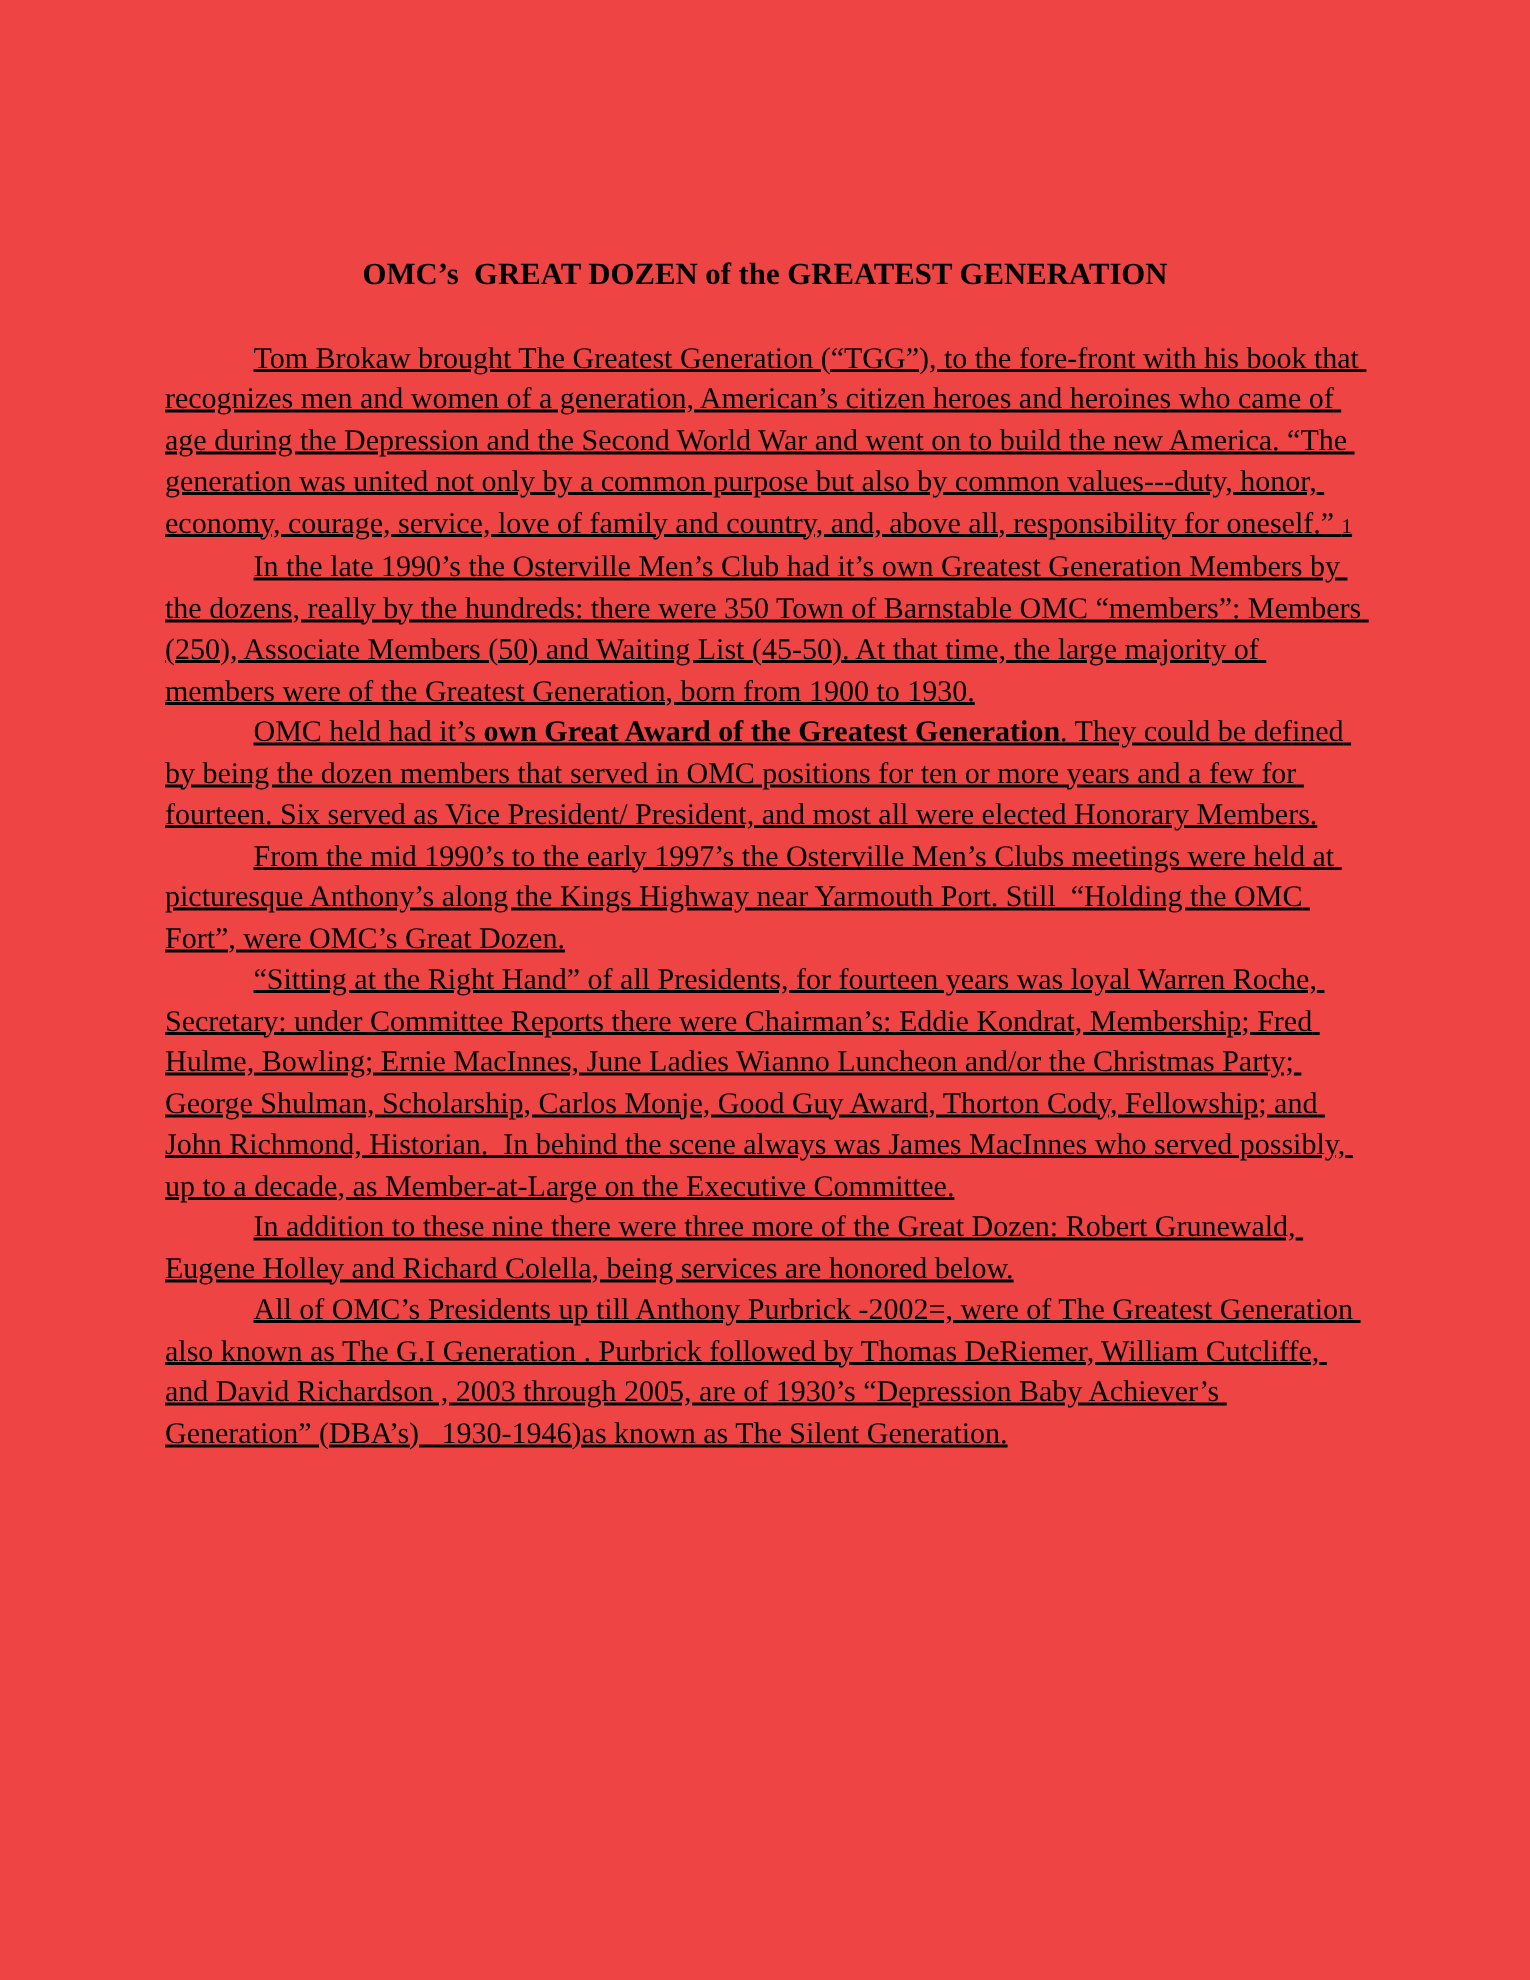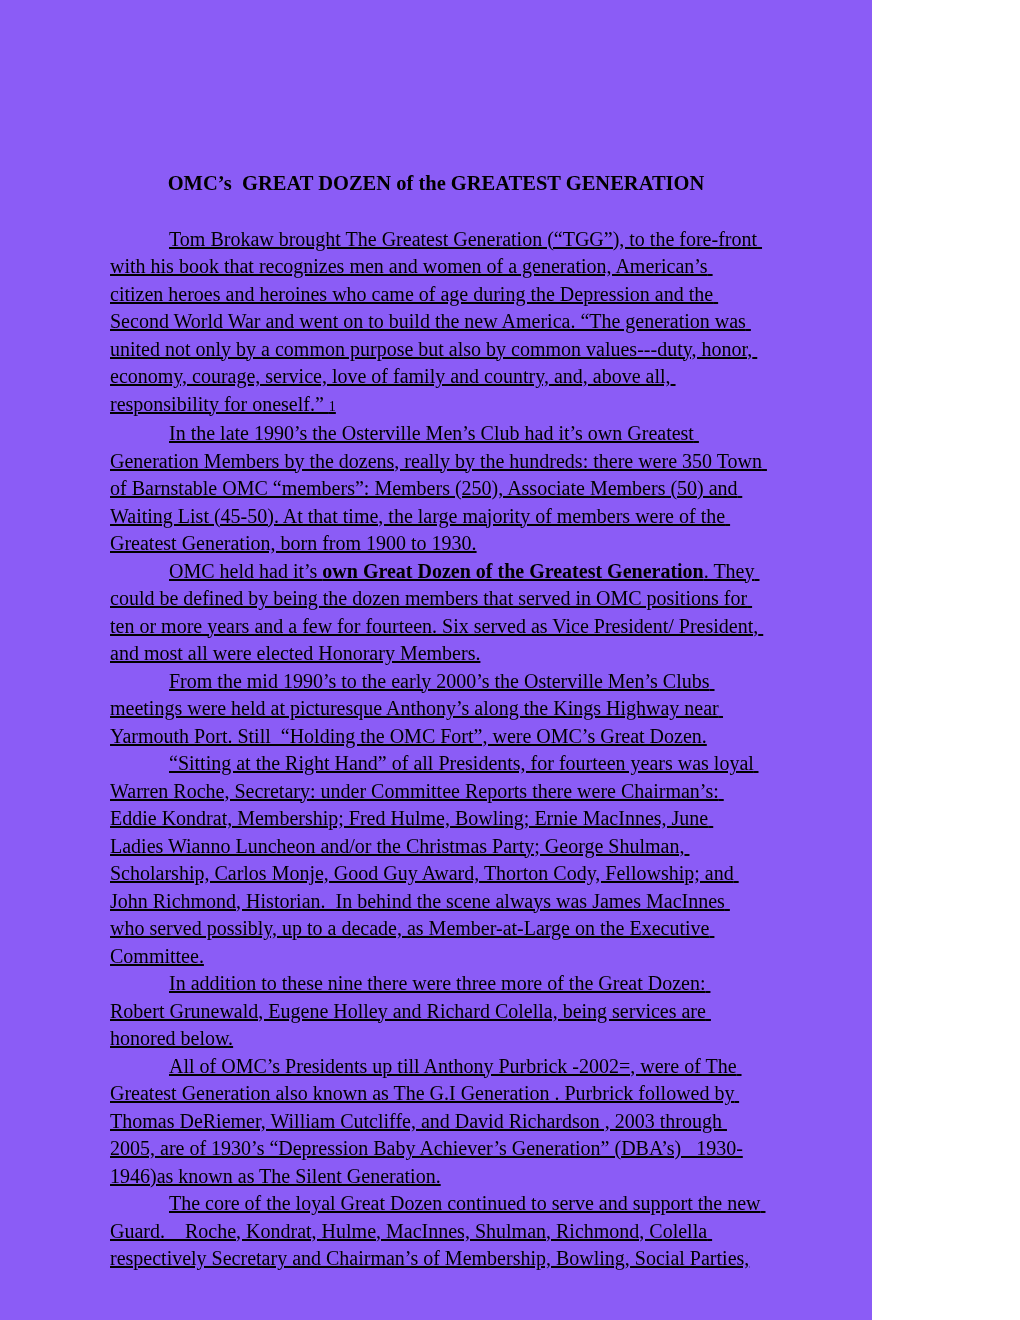--- a/index.html
+++ b/index.html
@@ -3,23 +3,23 @@
 <meta charset="utf-8">
 <style>
   * { box-sizing: border-box; }
   html, body {
     margin: 0;
     padding: 0;
     background: #ffffff;
   }
   .page {
     position: relative;
-    width: 872px;
+    width: 1020px;
     height: 1320px;
-    background: #8b5cf6;
+    background: #ef4444;
     color: #000000;
     font-family: "Liberation Serif", serif;
     font-size: 20px;
     line-height: 27.5px;
     padding: 170px 110px 0 110px;
     overflow: hidden;
   }
   .doc-title {
     font-size: 20.5px;
     font-weight: bold;
@@ -45,25 +45,24 @@
 <body>
 
 <div class="page">
 
   <h1 class="doc-title">OMC’s  GREAT DOZEN of the GREATEST GENERATION</h1>
 
   <p class="para"><span>Tom Brokaw brought The Greatest Generation (“TGG”), to the fore-front with his book that recognizes men and women of a generation, American’s citizen heroes and heroines who came of age during the Depression and the Second World War and went on to build the new America. “The generation was united not only by a common purpose but also by common values---duty, honor, economy, courage, service, love of family and country, and, above all, responsibility for oneself.” </span><span class="footnote-ref">1</span></p>
 
   <p class="para">In the late 1990’s the Osterville Men’s Club had it’s own Greatest Generation Members by the dozens, really by the hundreds: there were 350 Town of Barnstable OMC “members”: Members (250), Associate Members (50) and Waiting List (45-50). At that time, the large majority of members were of the Greatest Generation, born from 1900 to 1930.</p>
 
-  <p class="para"><span>OMC held had it’s </span><span class="bold-segment">own Great Dozen of the Greatest Generation</span><span>. They could be defined by being the dozen members that served in OMC positions for ten or more years and a few for fourteen. Six served as Vice President/ President, and most all were elected Honorary Members.</span></p>
+  <p class="para"><span>OMC held had it’s </span><span class="bold-segment">own Great Award of the Greatest Generation</span><span>. They could be defined by being the dozen members that served in OMC positions for ten or more years and a few for fourteen. Six served as Vice President/ President, and most all were elected Honorary Members.</span></p>
 
-  <p class="para">From the mid 1990’s to the early 2000’s the Osterville Men’s Clubs meetings were held at picturesque Anthony’s along the Kings Highway near Yarmouth Port. Still  “Holding the OMC Fort”, were OMC’s Great Dozen.</p>
+  <p class="para">From the mid 1990’s to the early 1997’s the Osterville Men’s Clubs meetings were held at picturesque Anthony’s along the Kings Highway near Yarmouth Port. Still  “Holding the OMC Fort”, were OMC’s Great Dozen.</p>
 
   <p class="para">“Sitting at the Right Hand” of all Presidents, for fourteen years was loyal Warren Roche, Secretary: under Committee Reports there were Chairman’s: Eddie Kondrat, Membership; Fred Hulme, Bowling; Ernie MacInnes, June Ladies Wianno Luncheon and/or the Christmas Party; George Shulman, Scholarship, Carlos Monje, Good Guy Award, Thorton Cody, Fellowship; and John Richmond, Historian.  In behind the scene always was James MacInnes who served possibly, up to a decade, as Member-at-Large on the Executive Committee.</p>
 
   <p class="para">In addition to these nine there were three more of the Great Dozen: Robert Grunewald, Eugene Holley and Richard Colella, being services are honored below.</p>
 
   <p class="para">All of OMC’s Presidents up till Anthony Purbrick -2002=, were of The Greatest Generation also known as The G.I Generation . Purbrick followed by Thomas DeRiemer, William Cutcliffe, and David Richardson , 2003 through 2005, are of 1930’s “Depression Baby Achiever’s Generation” (DBA’s)   1930-1946)as known as The Silent Generation.</p>
 
-  <p class="para">The core of the loyal Great Dozen continued to serve and support the new Guard.    Roche, Kondrat, Hulme, MacInnes, Shulman, Richmond, Colella respectively Secretary and Chairman’s of Membership, Bowling, Social Parties,</p>
 
 </div>
 
 </body></html>

